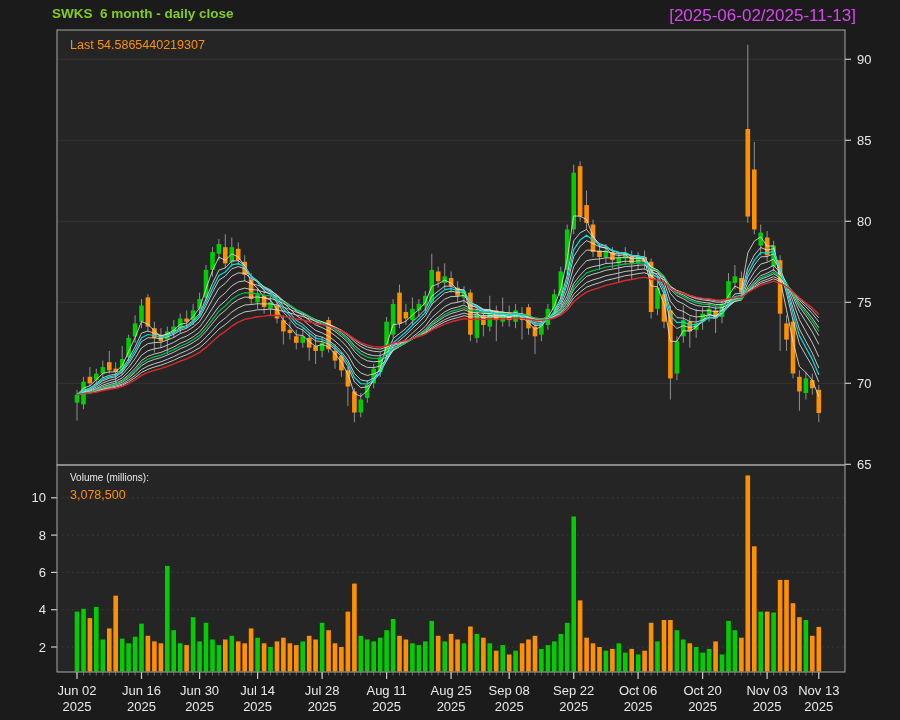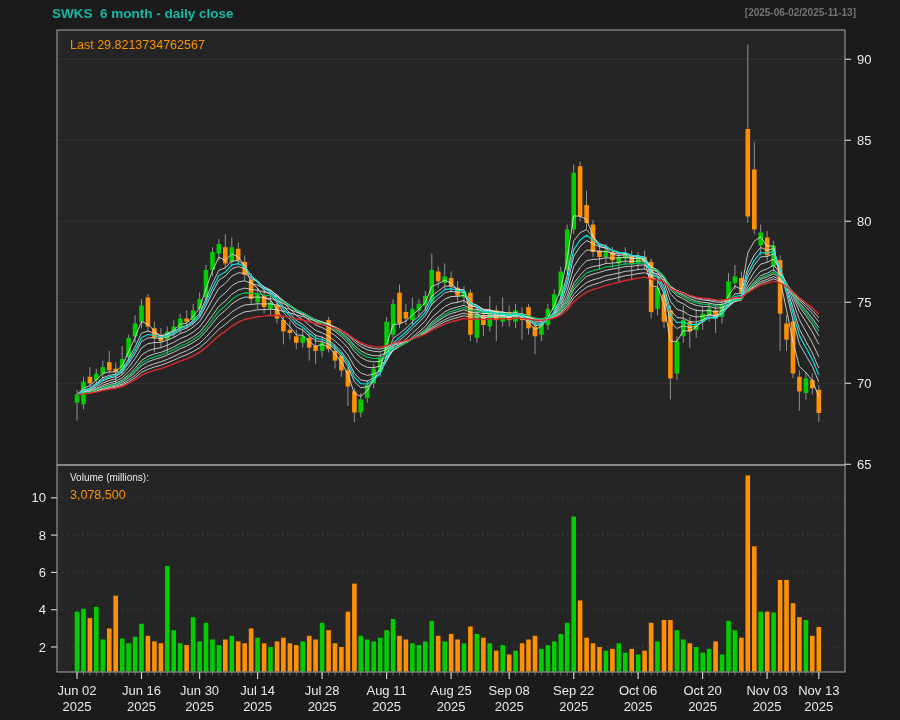--- a/index.html
+++ b/index.html
@@ -1,20 +1,20 @@
 <!DOCTYPE html>
 <html><head>
 <meta charset="utf-8">
 <style>
   html,body{margin:0;padding:0;background:#1b1b1b;width:900px;height:720px;overflow:hidden;}
   #stage{position:relative;width:900px;height:720px;font-family:"Liberation Sans",sans-serif;}
   #chart-svg{position:absolute;left:0;top:0;}
   .txt{position:absolute;line-height:1.1;white-space:pre;}
-  .title{left:52px;top:7px;font-size:13.5px;font-weight:bold;color:#14b8a6;}
-  .range{right:44px;top:7px;font-size:10px;font-weight:bold;color:#737373;}
+  .title{left:52px;top:7px;font-size:13.5px;font-weight:bold;color:#84cc16;}
+  .range{right:44px;top:7px;font-size:17px;font-weight:normal;color:#d946ef;}
   .lastline{left:70px;top:39px;font-size:12.5px;color:#ff9100;}
   .vol-label{left:70px;top:472px;font-size:10px;color:#e8e8e8;}
   .vol-value{left:70px;top:489px;font-size:12.5px;color:#ff9100;}
 </style>
 </head>
 <body>
 
 <div id="stage">
   <svg id="chart-svg" width="900" height="720">
       <defs>
@@ -597,17 +597,17 @@
       </g>
       <g>
         <rect x="57" y="30" width="788" height="435" fill="none" stroke="#a8a8a8" stroke-width="1"></rect>
         <rect x="57" y="465" width="788" height="207" fill="none" stroke="#a8a8a8" stroke-width="1"></rect>
       </g>
     </svg>
 
   <div class="txt title">SWKS  6 month - daily close</div>
   <div class="txt range">[2025-06-02/2025-11-13]</div>
 
-  <div class="txt lastline"><span>Last</span><span> </span><span>29.8213734762567</span></div>
+  <div class="txt lastline"><span>Last</span><span> </span><span>54.5865440219307</span></div>
 
   <div class="txt vol-label">Volume (millions):</div>
   <div class="txt vol-value">3,078,500</div>
 </div>
 
 </body></html>

